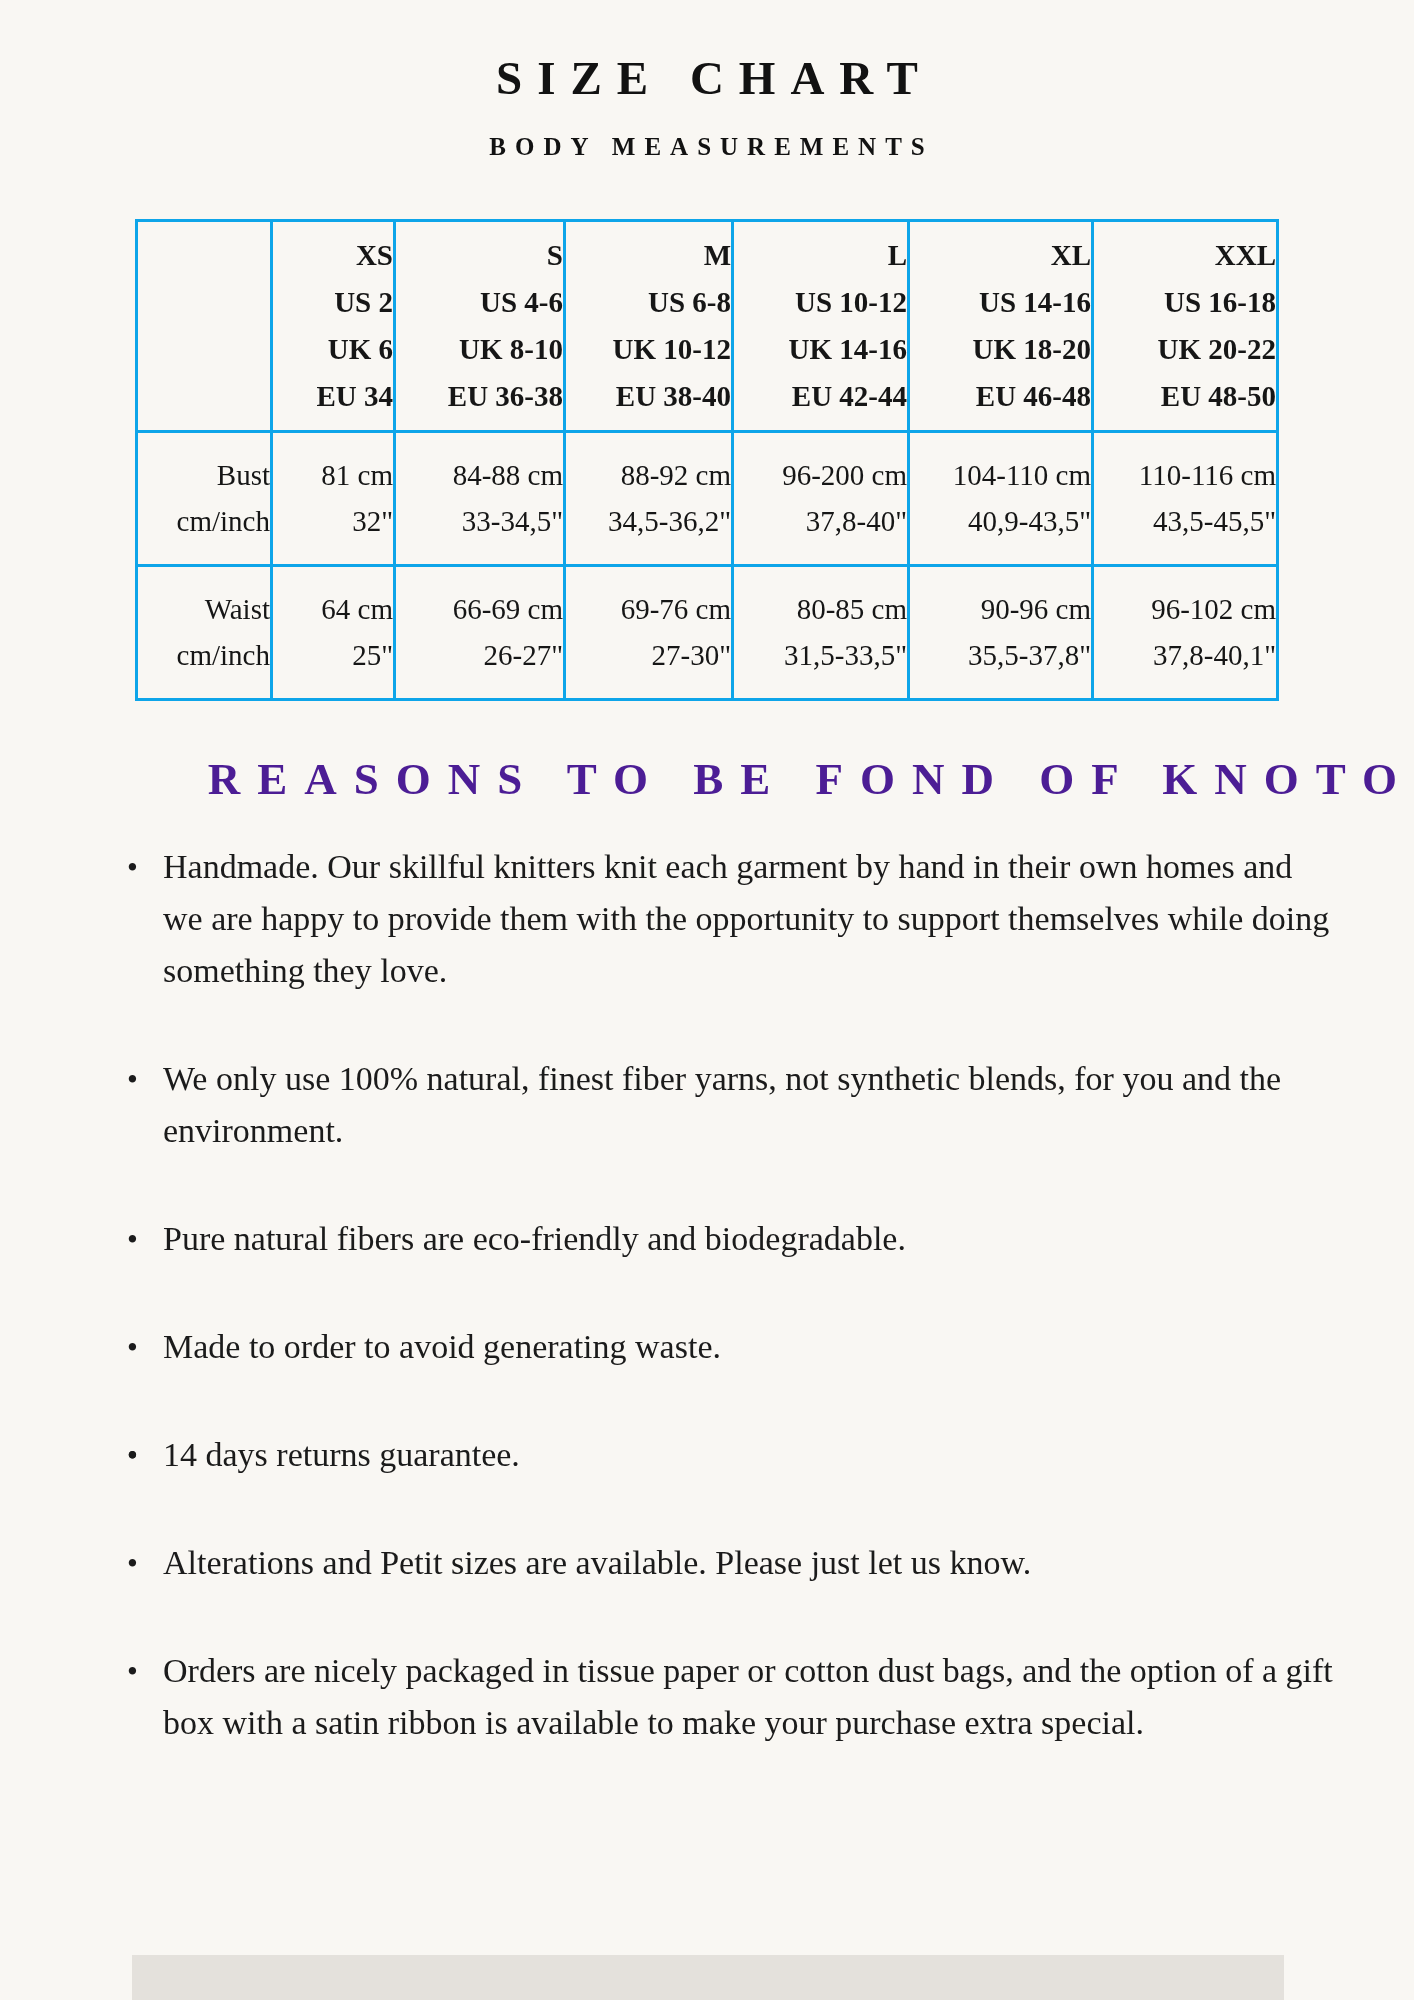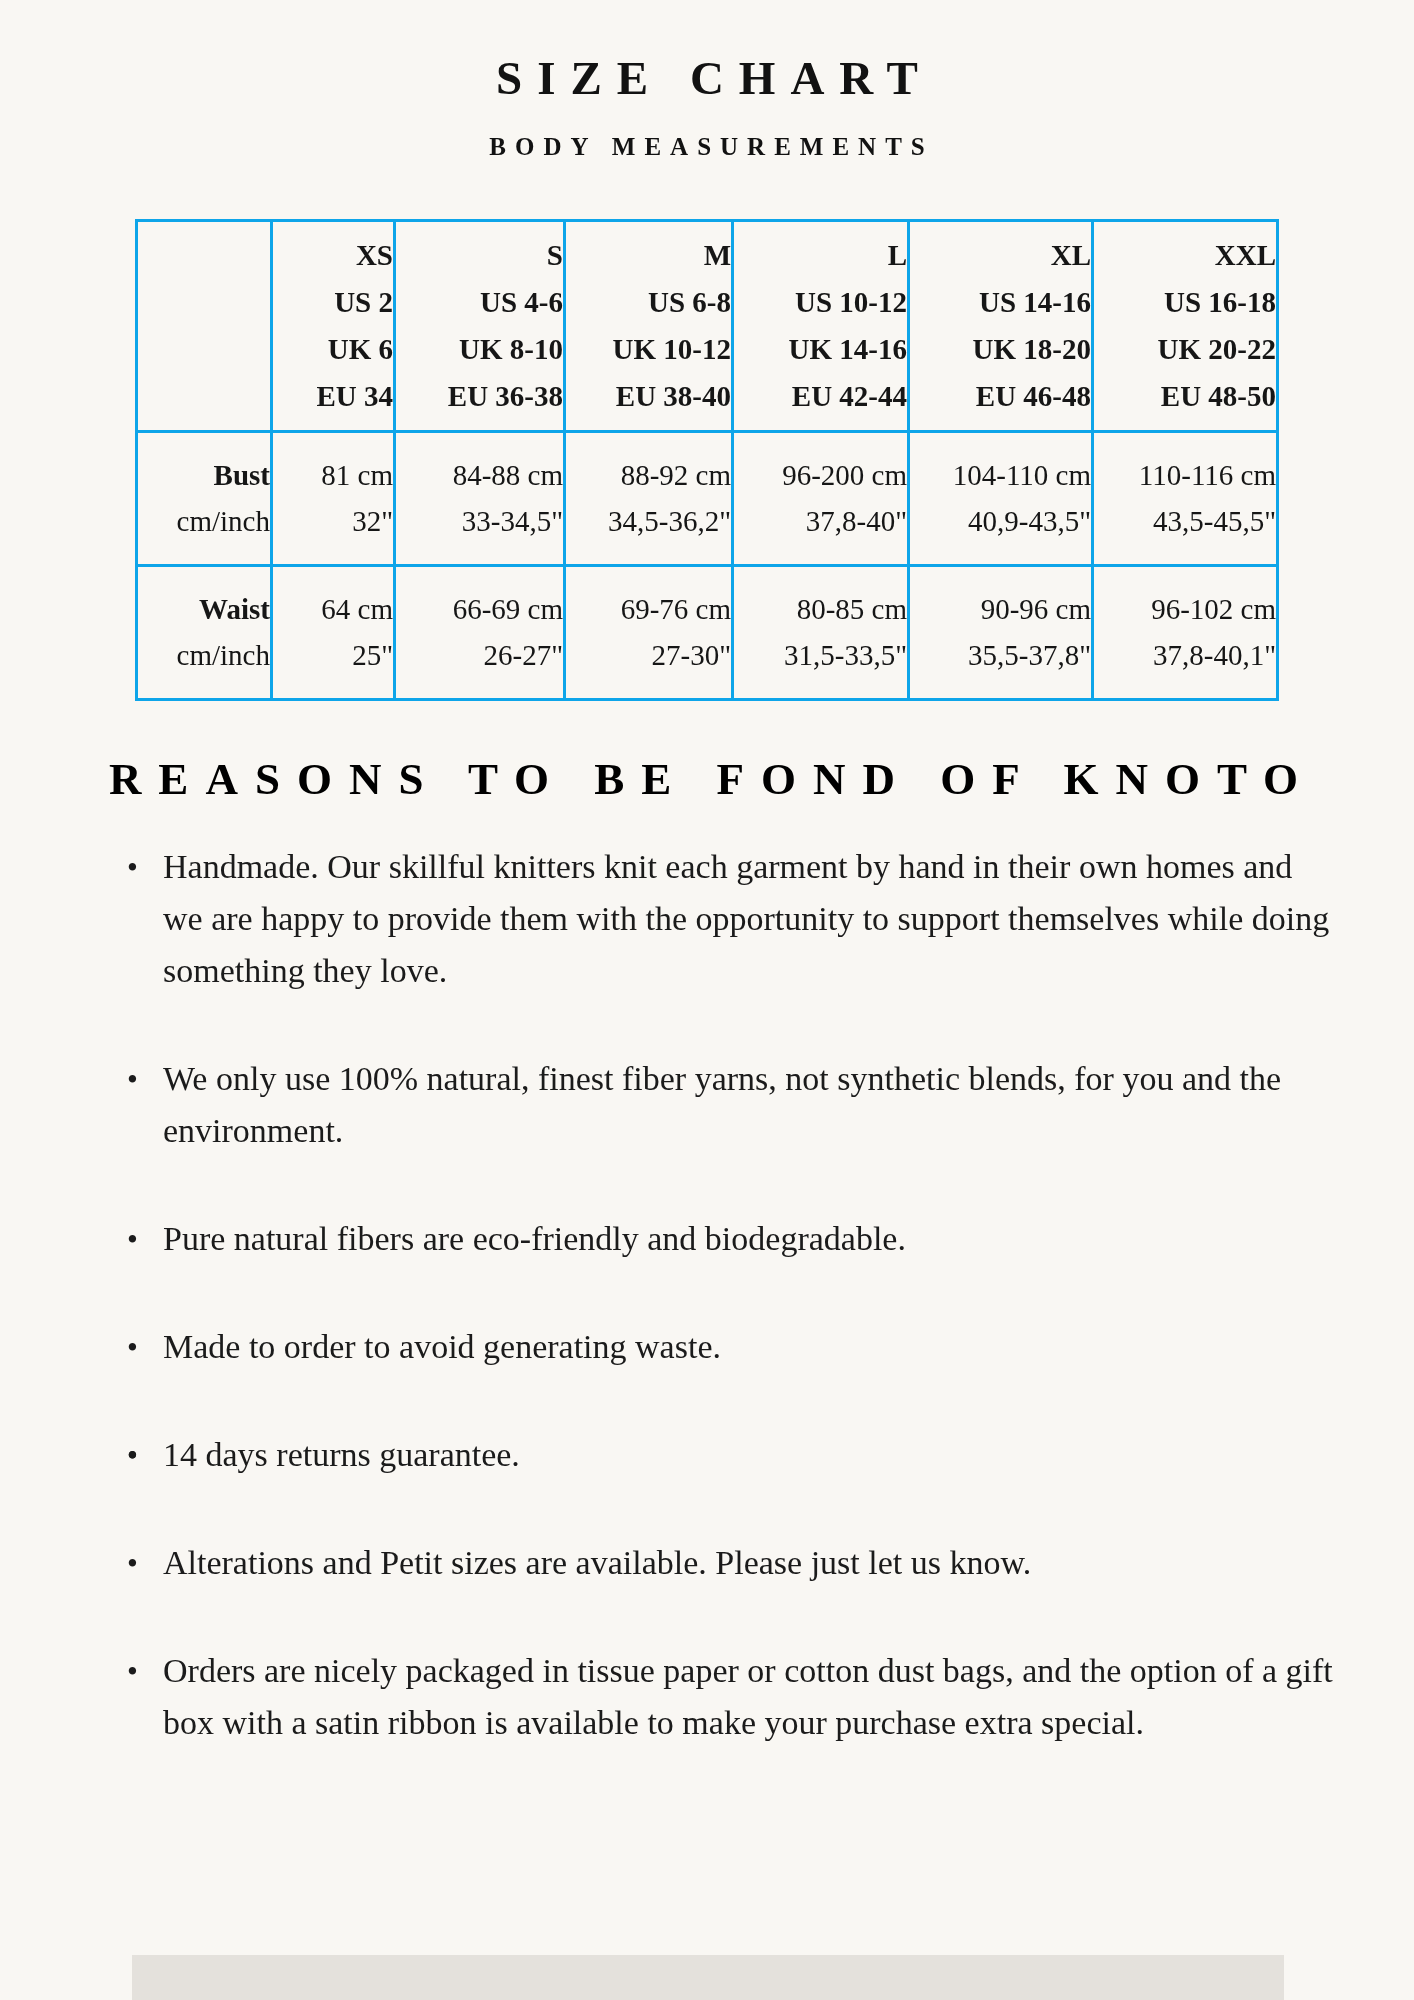--- a/index.html
+++ b/index.html
@@ -43,31 +43,31 @@
   .size-table th, .size-table td {
     border: 3px solid #0ea5e9;
     text-align: right;
     vertical-align: middle;
     padding: 0;
     font-weight: normal;
   }
   .hdr-row th { height: 211px; }
   .data-row th, .data-row td { height: 134px; }
   .hdr-size, .hdr-line { font-size: 29px; font-weight: 700; line-height: 47px; }
-  .row-label { font-size: 29px; font-weight: 700; line-height: 46px; }
+  .row-label { font-size: 29px; font-weight: 400; line-height: 46px; }
   .row-unit  { font-size: 29px; font-weight: 400; line-height: 46px; }
   .cell-cm, .cell-inch { font-size: 29px; font-weight: 400; line-height: 46px; }
   .reasons-heading {
     margin-top: 52px;
-    text-align: center;
+    text-align: right;
     font-size: 45px;
     font-weight: 600;
     letter-spacing: 17px;
     text-indent: 10px;
-    color: #000000;
+    color: #4c1d95;
     white-space: nowrap;
     font-family: Liberation Serif, serif;
   }
   ul.reasons {
     list-style: none;
     margin-top: 36px;
     padding: 0 70px 0 163px;
   }
   li.reason {
     position: relative;

